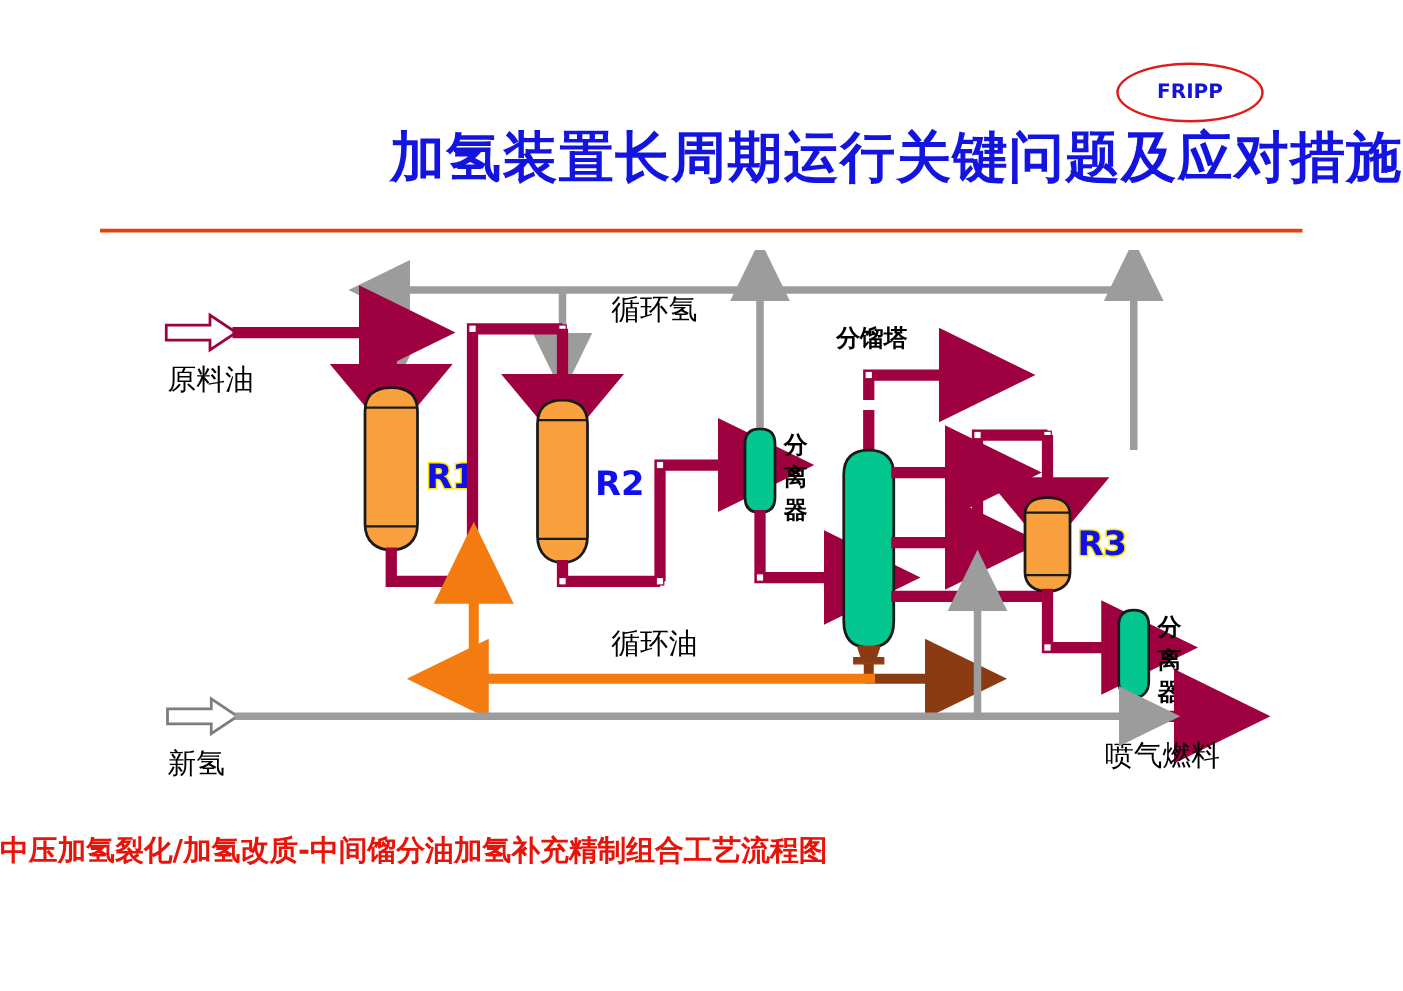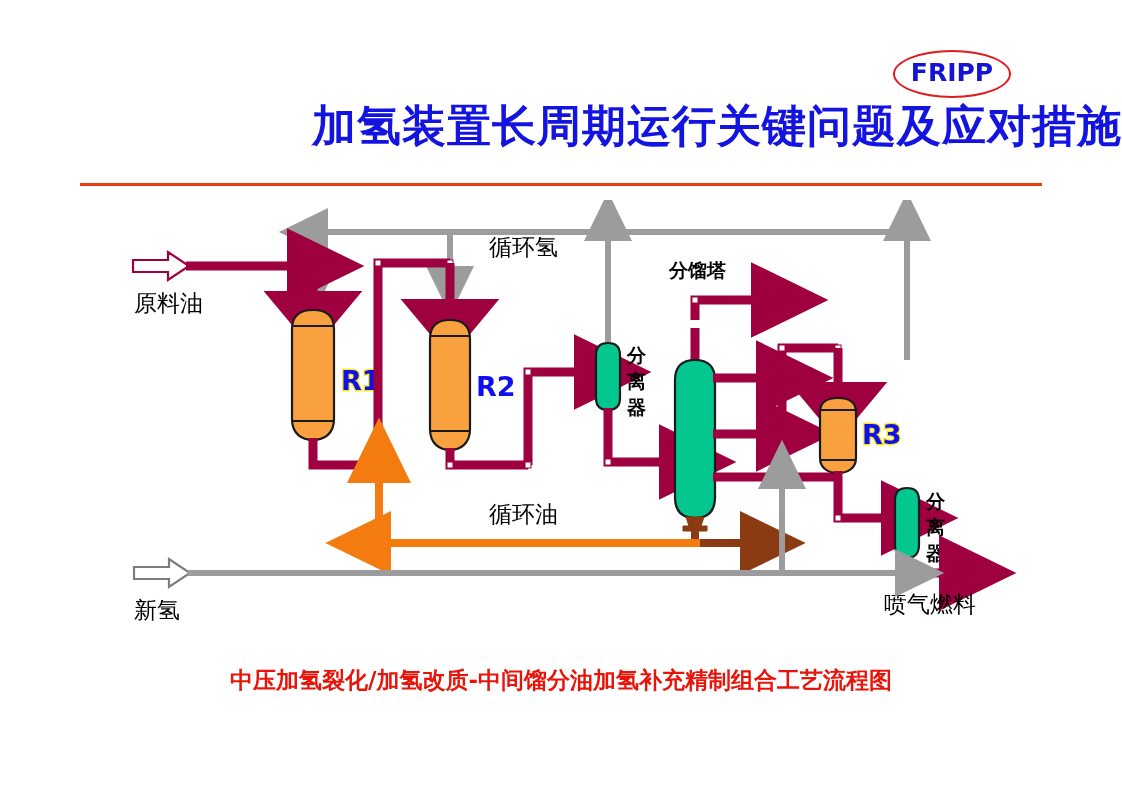--- a/index.html
+++ b/index.html
@@ -41,21 +41,21 @@
   }
   #logo-text {
     position: absolute;
     left: 0;
     top: 0;
     width: 118px;
     height: 48px;
     line-height: 46px;
     text-align: center;
     font-family: "DejaVu Sans", "Liberation Sans", sans-serif;
-    font-size: 25px;
+    font-size: 16px;
     font-weight: bold;
     color: #1414d2;
     letter-spacing: 0px;
   }
 
   
   #title {
     position: absolute;
     left: 0px;
     top: 97px;
@@ -85,21 +85,20 @@
     width: 1122px;
     height: 440px;
   }
 
   
   #caption {
     position: absolute;
     left: 0;
     top: 665px;
     width: 1122px;
-    text-align: center;
     font-family: "DejaVu Sans", "Liberation Sans", sans-serif;
     font-size: 23px;
     font-weight: bold;
     color: #e8140a;
     white-space: nowrap;
   }
 
   
   .cnlabel {
     font-family: "DejaVu Sans", "Liberation Sans", sans-serif;

